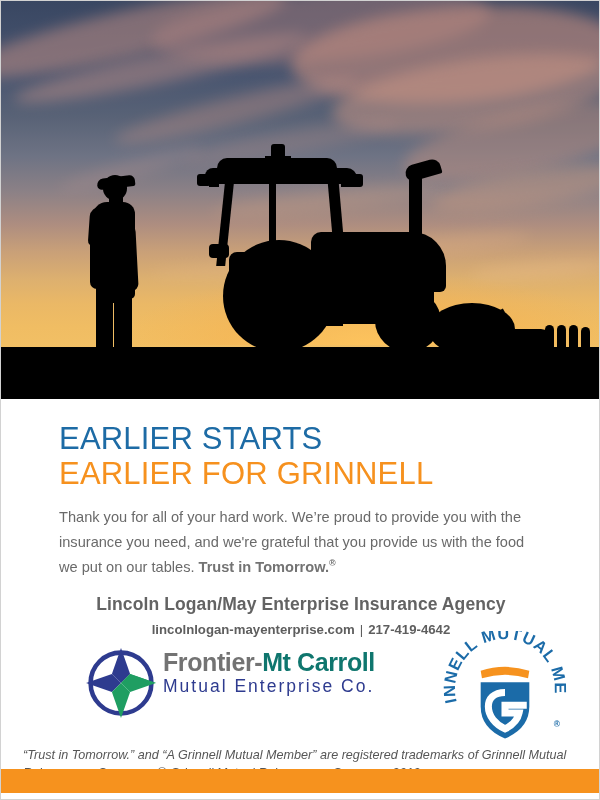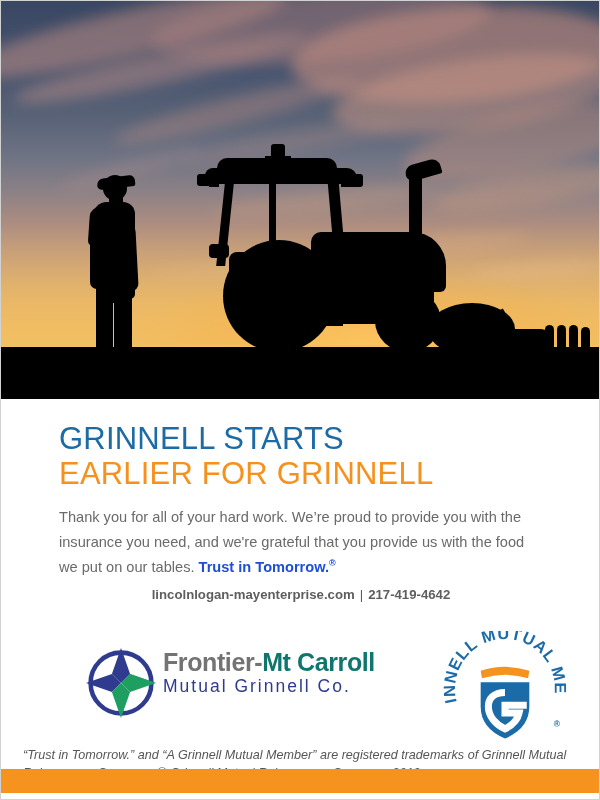--- a/index.html
+++ b/index.html
@@ -148,21 +148,21 @@
   .hl-2{display:block;color:#f6911e;}
 
   .body-copy{
     margin:0;
     padding:14px 62px 0 58px;
     font-size:14.6px;
     line-height:1.72;
     color:#6a6a6a;
     font-weight:400;
   }
-  .trust{color:#1d4ed8;font-weight:700;}
+  .trust{color:#737373;font-weight:700;}
   .trust sup{font-size:.62em;vertical-align:super;}
 
   .agency{
     margin:0;
     padding:14px 0 0 0;
     text-align:center;
     font-size:17.5px;
     font-weight:700;
     color:#636363;
     letter-spacing:.1px;
@@ -283,26 +283,27 @@
       <div class="f-legL"></div>
       <div class="f-legR"></div>
     </div>
 
     <div class="ground"></div>
   </div>
 
   <div class="content">
 
     <h1 class="headline">
-      <span class="hl-1">GRINNELL STARTS</span>
+      <span class="hl-1">EARLIER STARTS</span>
       <span class="hl-2">EARLIER FOR GRINNELL</span>
     </h1>
 
     <p class="body-copy"><span>Thank you for all of your hard work. We’re proud to provide you with the insurance you need, and we're grateful that you provide us with the food we put on our tables. </span><span class="trust"><span>Trust in Tomorrow.</span><sup>®</sup></span></p>
 
+    <p class="agency">Lincoln Logan/May Enterprise Insurance Agency</p>
 
     <p class="contact"><span>lincolnlogan-mayenterprise.com</span><span class="sep">|</span><span>217-419-4642</span></p>
   </div>
 
   <div class="logo-row">
 
     <div class="fmc-logo">
       <svg class="compass" viewBox="0 0 100 100">
         <circle cx="50" cy="50" r="40" fill="none" stroke="#2e3b8f" stroke-width="6"></circle>
         <path d="M50 50 L50 4 L62 38 Z" fill="#2e3b8f"></path>
@@ -310,21 +311,21 @@
         <path d="M50 50 L4 50 L38 38 Z" fill="#2e3b8f"></path>
         <path d="M50 50 L4 50 L38 62 Z" fill="#2e3b8f"></path>
         <path d="M50 50 L96 50 L62 38 Z" fill="#1f9e62"></path>
         <path d="M50 50 L96 50 L62 62 Z" fill="#1f9e62"></path>
         <path d="M50 50 L50 96 L62 62 Z" fill="#1f9e62"></path>
         <path d="M50 50 L50 96 L38 62 Z" fill="#1f9e62"></path>
         <path d="M50 50 L96 50 L62 38 Z" fill="#1f9e62"></path>
       </svg>
       <div class="fmc-text">
         <div class="fmc-line1"><span class="fmc-blue">Frontier-</span><span class="fmc-green">Mt Carroll</span></div>
-        <div class="fmc-line2">Mutual Grinnell Co.</div>
+        <div class="fmc-line2">Mutual Enterprise Co.</div>
       </div>
     </div>
 
     <svg class="seal" viewBox="0 0 200 200">
       <defs>
         <path id="sealArc" d="M 24,108 A 78,78 0 1 1 176,108" fill="none"></path>
       </defs>
       <text font-family="Liberation Sans, sans-serif" font-size="25.5" font-weight="700" fill="#1b6ba8" letter-spacing="1.4">
         <textPath href="#sealArc" startOffset="50%" text-anchor="middle">A GRINNELL MUTUAL MEMBER</textPath>
       </text>

